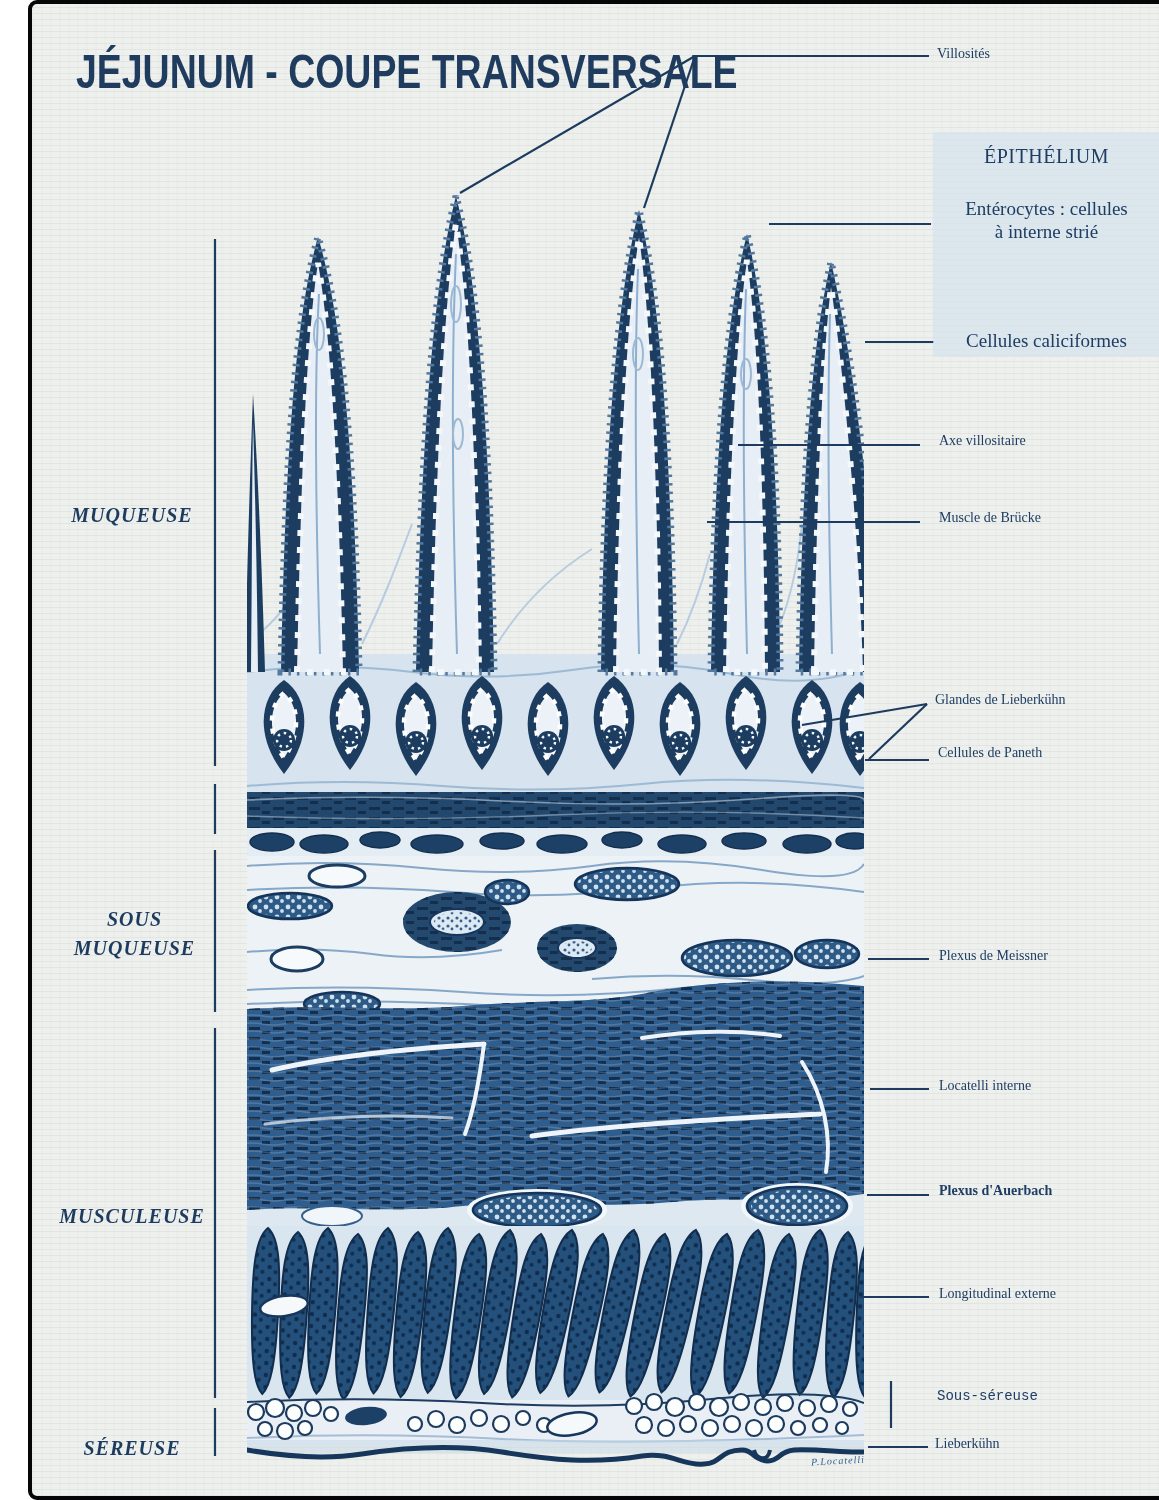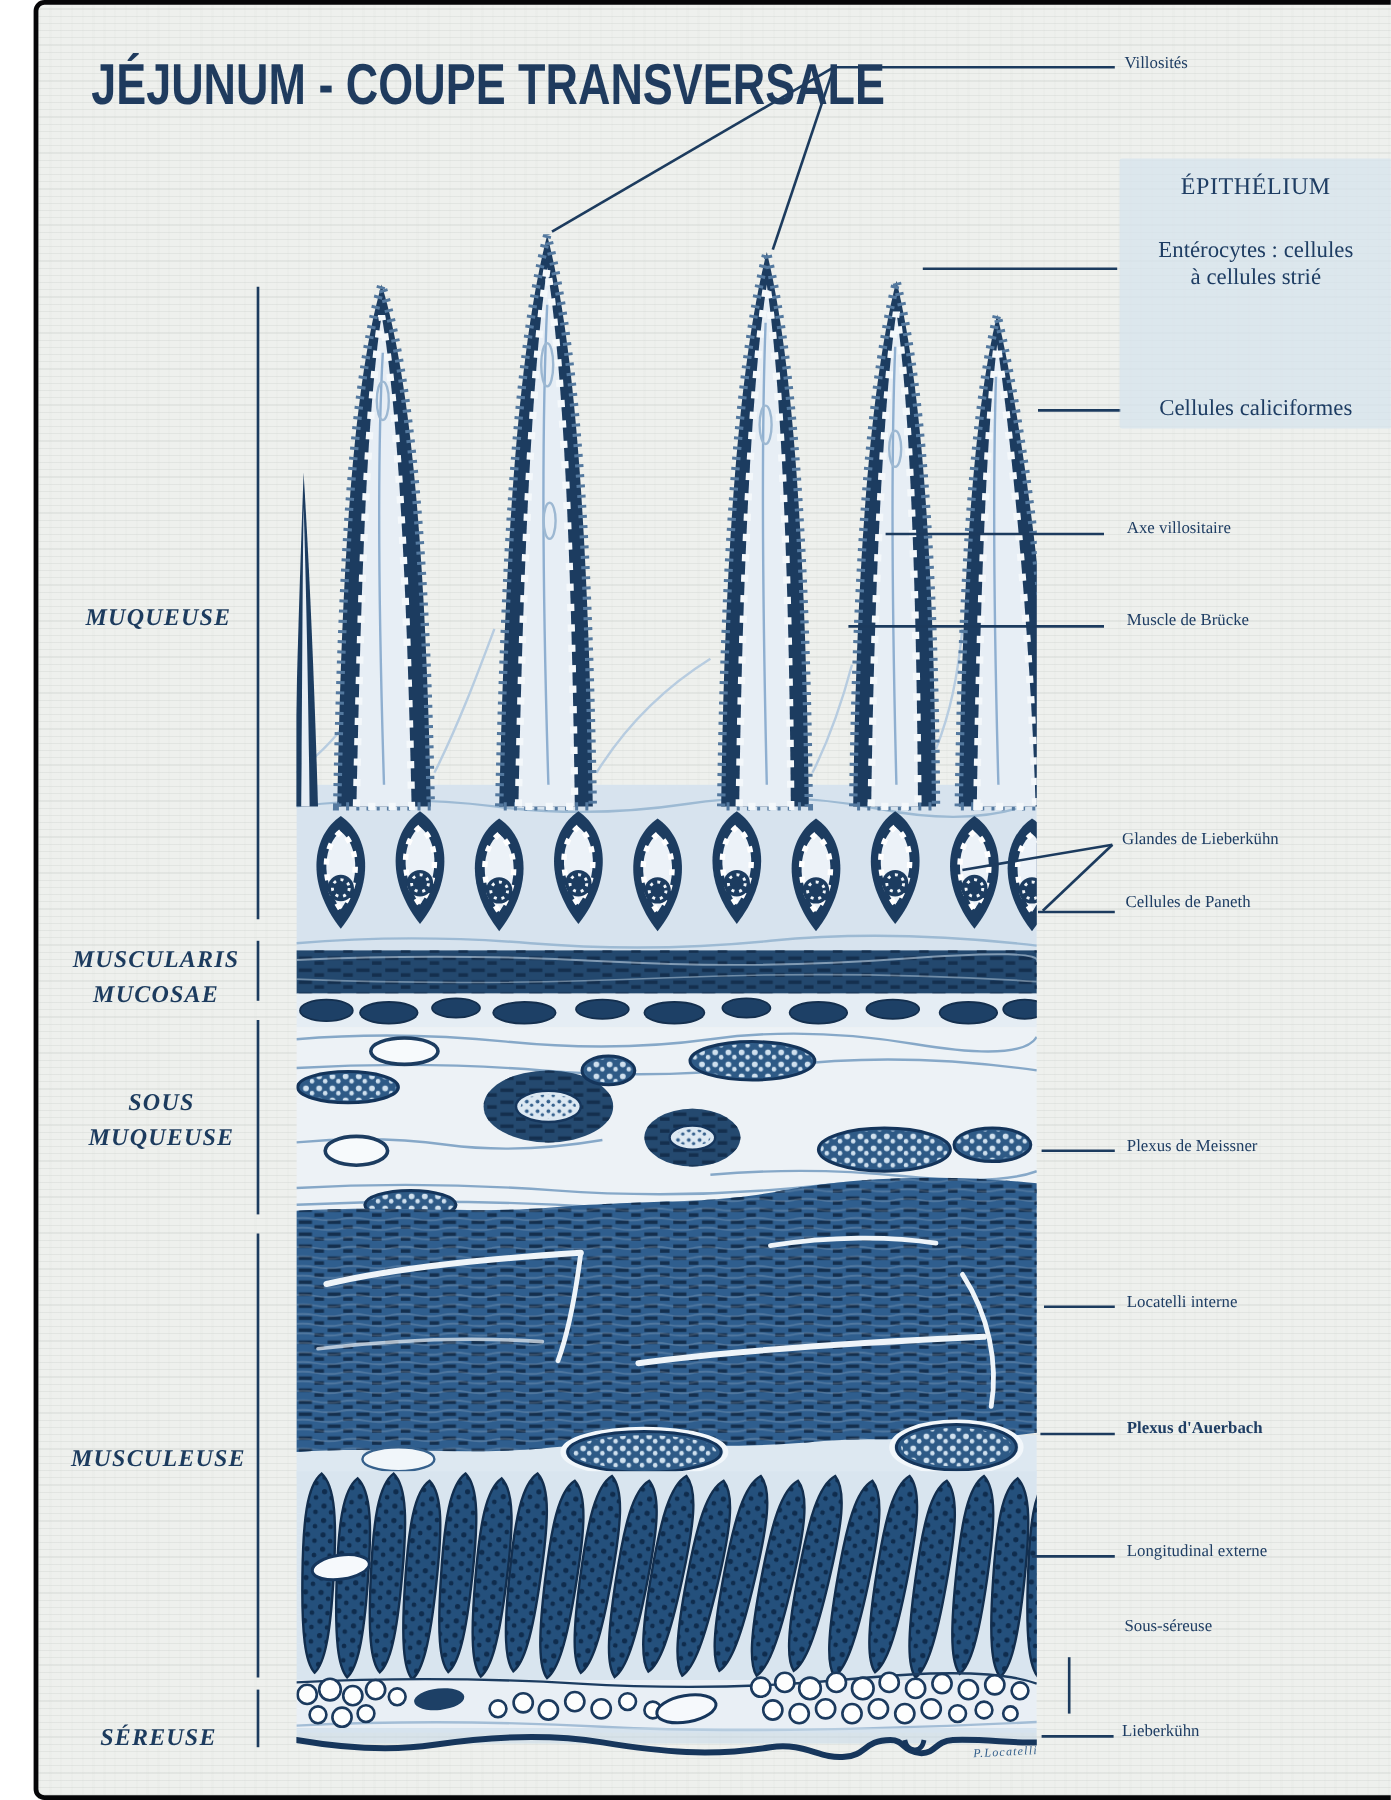--- a/index.html
+++ b/index.html
@@ -351,46 +351,42 @@
       <line x1="183" y1="780" x2="183" y2="830"></line>
       <line x1="183" y1="846" x2="183" y2="1008"></line>
       <line x1="183" y1="1024" x2="183" y2="1394"></line>
       <line x1="183" y1="1404" x2="183" y2="1452"></line>
     </g>
   </svg>
 
   <div class="title">JÉJUNUM - COUPE TRANSVERSALE</div>
 
   <div class="llabel" style="left:30px;top:497px;width:140px;">MUQUEUSE</div>
-  <div class="llabel" style="left:18px;top:782px;width:160px;">
-    <div>MUSCULARIS</div>
-    <div>MUCOSAE</div>
-  </div>
   <div class="llabel" style="left:25px;top:901px;width:155px;">
     <div>SOUS</div>
     <div>MUQUEUSE</div>
   </div>
   <div class="llabel" style="left:20px;top:1198px;width:160px;">MUSCULEUSE</div>
   <div class="llabel" style="left:35px;top:1430px;width:130px;">SÉREUSE</div>
 
   <div class="rlabel" style="left:905px;top:42px;">Villosités</div>
 
   <div class="epibox">
     <div class="bx-title">ÉPITHÉLIUM</div>
     <div class="bx-l1">Entérocytes : cellules</div>
-    <div class="bx-l2">à cellules strié</div>
+    <div class="bx-l2">à interne strié</div>
     <div class="bx-cal">Cellules caliciformes</div>
   </div>
 
   <div class="rlabel" style="left:907px;top:429px;">Axe villositaire</div>
   <div class="rlabel" style="left:907px;top:506px;">Muscle de Brücke</div>
   <div class="rlabel" style="left:903px;top:688px;">Glandes de Lieberkühn</div>
   <div class="rlabel" style="left:906px;top:741px;">Cellules de Paneth</div>
   <div class="rlabel" style="left:907px;top:944px;">Plexus de Meissner</div>
   <div class="rlabel" style="left:907px;top:1074px;">Locatelli interne</div>
   <div class="rlabel" style="left:907px;top:1179px;font-weight:bold;">Plexus d'Auerbach</div>
   <div class="rlabel" style="left:907px;top:1282px;">Longitudinal externe</div>
-  <div class="rlabel" style="left:905px;top:1344px;">Sous-séreuse</div>
+  <div class="rlabel" style="left:905px;top:1384px;font-family:Liberation Mono, monospace;">Sous-séreuse</div>
   <div class="rlabel" style="left:903px;top:1432px;">Lieberkühn</div>
 
   <div class="signature">P.Locatelli</div>
 
 </div>
 
 </body></html>

